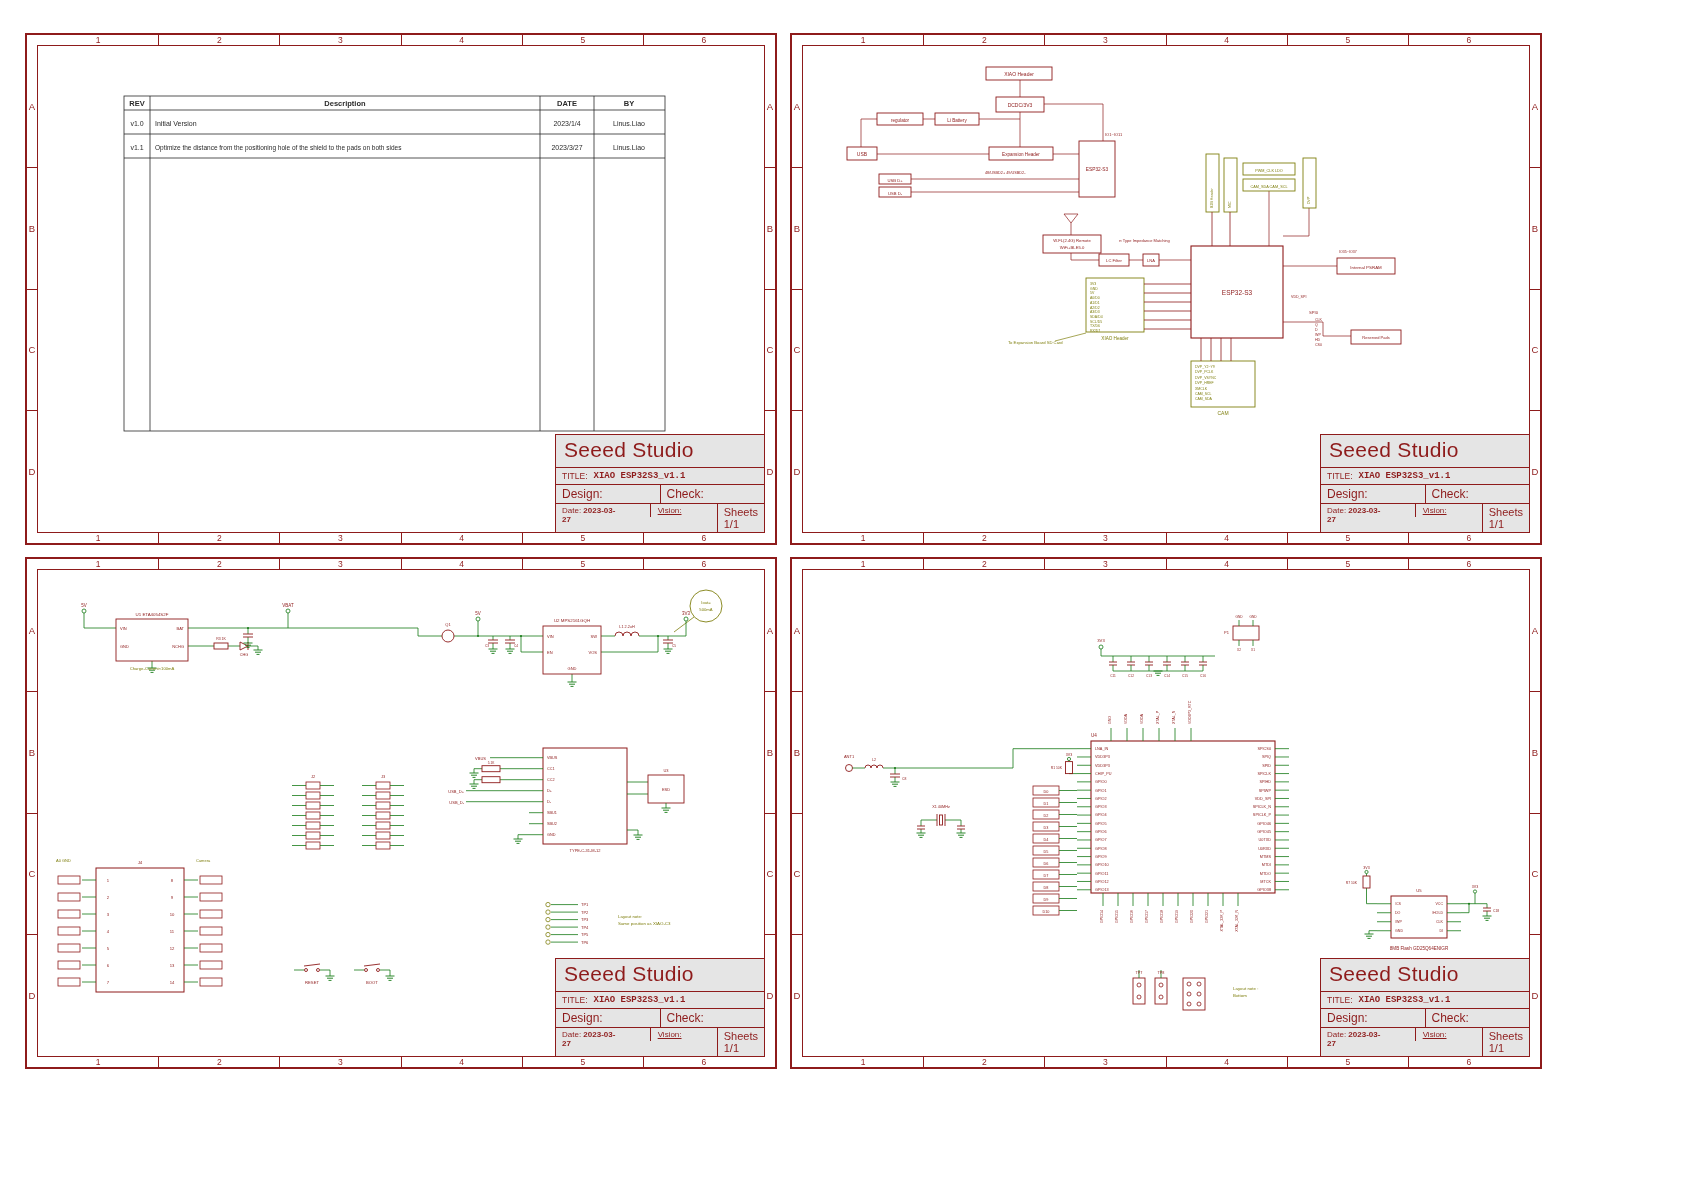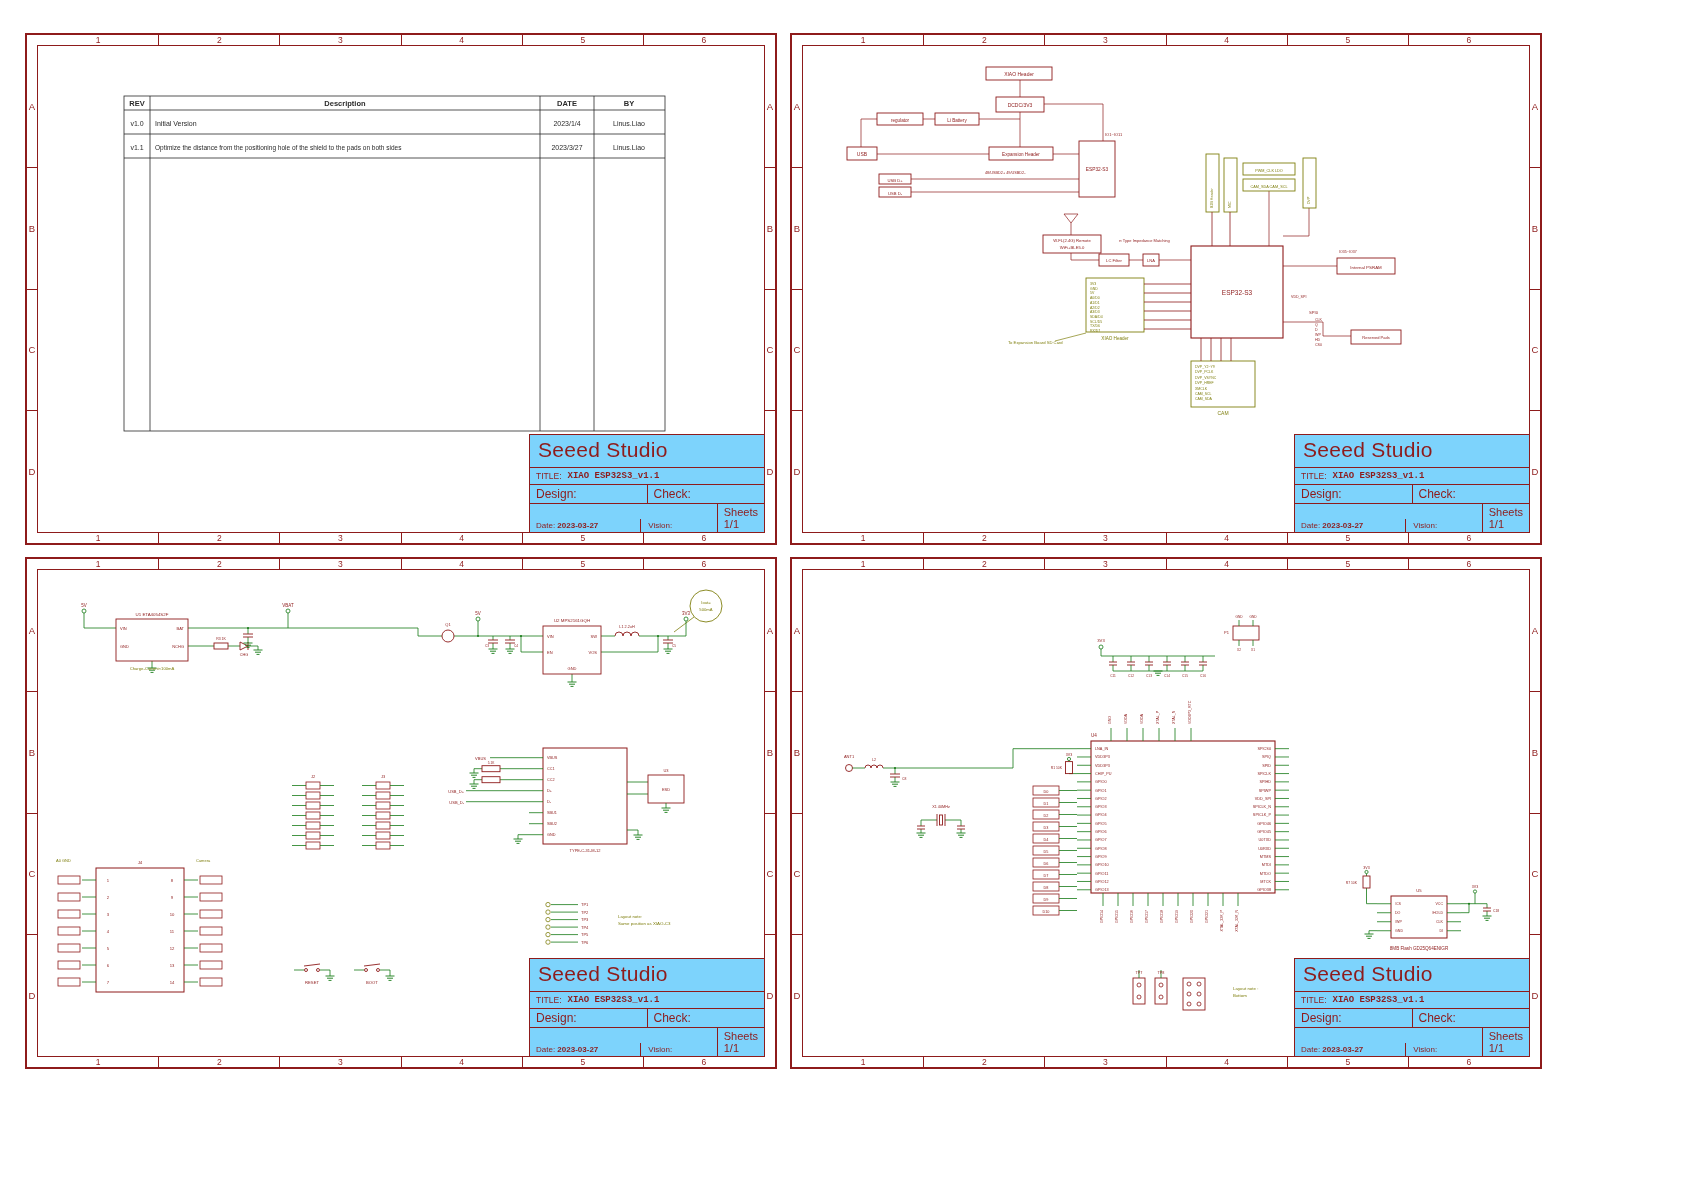--- a/index.html
+++ b/index.html
@@ -11,30 +11,30 @@
   .ruler.top{left:11px;right:11px;top:0;height:10px;}
   .ruler.bottom{left:11px;right:11px;bottom:0;height:10px;}
   .ruler.left{top:11px;bottom:11px;left:0;width:10px;flex-direction:column;}
   .ruler.right{top:11px;bottom:11px;right:0;width:10px;flex-direction:column;}
   .ruler .cell{flex:1;display:flex;align-items:center;justify-content:center;font-size:8.5px;}
   .ruler.left .cell,.ruler.right .cell{font-size:9.5px;}
   .ruler.top .cell + .cell,.ruler.bottom .cell + .cell{border-left:1px solid var(--mar);}
   .ruler.left .cell + .cell,.ruler.right .cell + .cell{border-top:1px solid var(--mar);}
   .content{position:absolute;left:11px;top:11px;width:730px;height:490px;}
   svg{font-family:"Liberation Sans",sans-serif;}
-  .tb{position:absolute;right:10px;bottom:10px;width:236px;background:#7dd3fc;border:1.5px solid var(--mar);color:var(--mar);box-sizing:border-box;}
+  .tb{position:absolute;right:10px;bottom:10px;width:210px;background:#e5e5e5;border:1.5px solid var(--mar);color:var(--mar);box-sizing:border-box;}
   .tb .brand{font-size:21px;padding:3px 8px 5px 8px;border-bottom:1.5px solid var(--mar);letter-spacing:.3px;}
-  .tb .trow{display:flex;align-items:flex-end;border-bottom:1px solid var(--mar);}
+  .tb .trow{display:flex;align-items:flex-start;border-bottom:1px solid var(--mar);}
   .tb .trow.lastrow{border-bottom:none;gap:22px;}
   .tb .title-row{gap:6px;padding:3px 6px;font-size:8.5px;}
   .tb .title-row .val{font-weight:bold;font-size:9px;font-family:Liberation Mono, monospace;}
   .tb .half{flex:1;padding:2px 6px;font-size:12px;}
   .tb .half + .half{border-left:1px solid var(--mar);}
   .tb .c3{width:45%;padding:2px 6px;font-size:8px;box-sizing:border-box;}
-  .tb .c4{width:27%;padding:2px 7px;font-size:8px;border-left:1px solid var(--mar);box-sizing:border-box;}
+  .tb .c4{width:27%;padding:2px 7px;font-size:8px;border-left:1px solid var(--mar);box-sizing:border-box;text-decoration:underline;}
   .tb .c5{flex:1;padding:2px 6px;font-size:11px;border-left:1px solid var(--mar);}
   .tb .dt{font-weight:bold;}
 </style>
 </head>
 <body>
 
 <div class="canvas">
 
   <section class="sheet" style="left:25px;top:33px">
     <div class="inner"></div>

